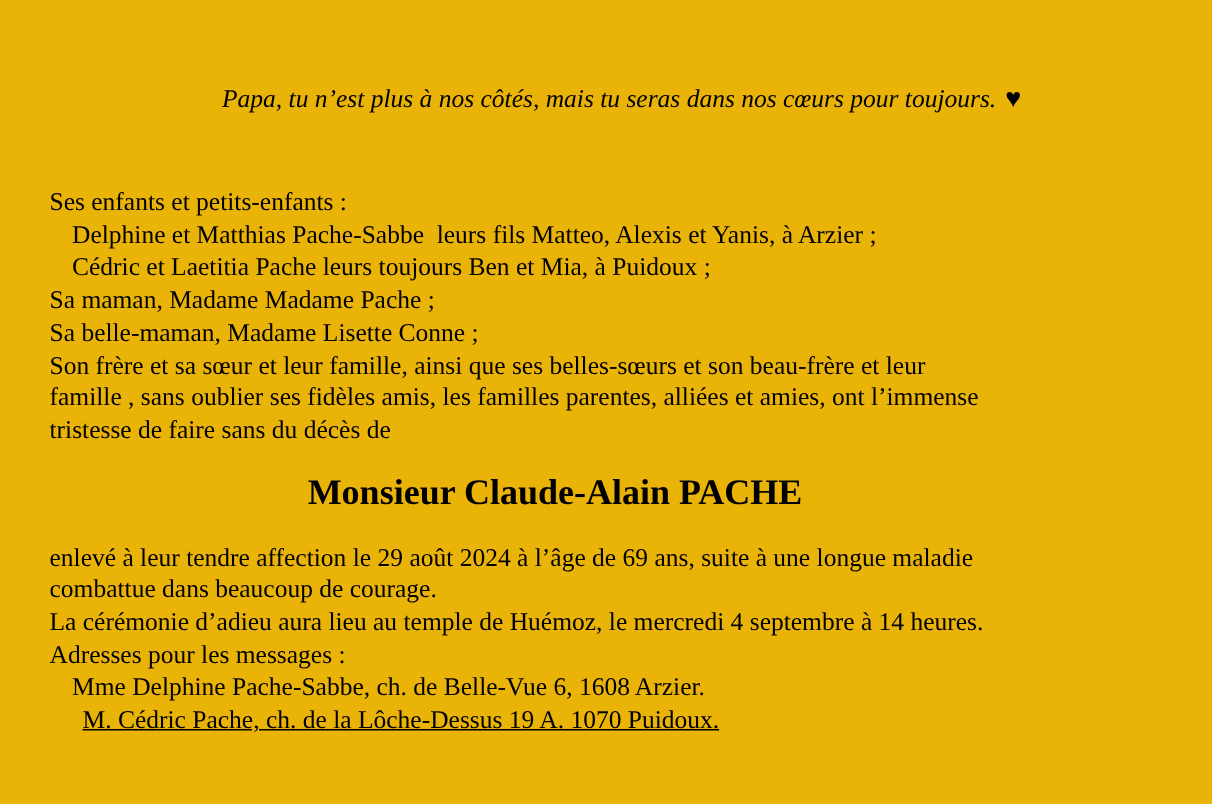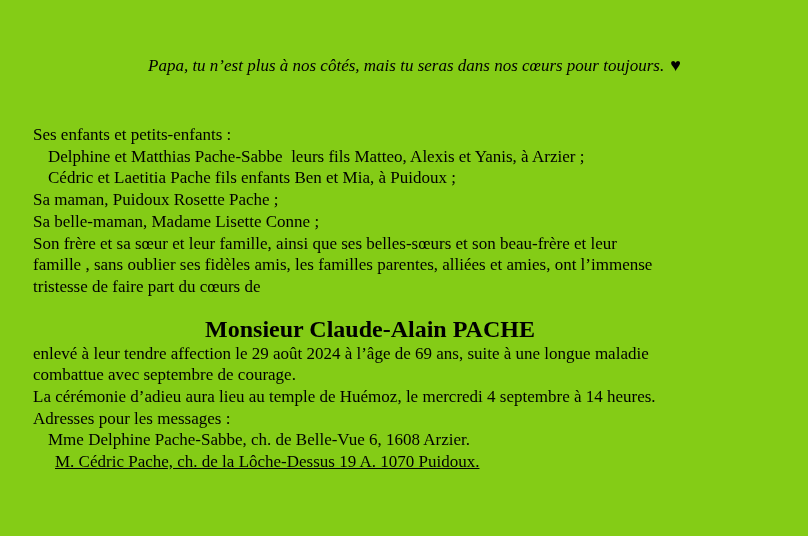--- a/index.html
+++ b/index.html
@@ -1,20 +1,20 @@
 <!DOCTYPE html>
 <html><head>
 <meta charset="utf-8">
 <style>
   html, body { margin: 0; padding: 0; background: #ffffff; }
   .page {
     position: relative;
     width: 808px;
     height: 536px;
-    background: #84cc16;
+    background: #eab308;
     color: #000000;
     font-family: "Liberation Serif", "DejaVu Serif", serif;
     font-size: 17px;
     overflow: hidden;
   }
   .epigraph {
     margin-top: 54px;
     padding-left: 148px;
     font-style: italic;
     line-height: 22px;
@@ -22,21 +22,21 @@
   .heart {
     font-style: normal;
     margin-left: 6px;
     font-size: 18px;
   }
   .block {
     padding-left: 33px;
     line-height: 21.7px;
   }
   .block1 { margin-top: 47px; }
-  .block2 { }
+  .block2 { margin-top: 18px; }
   .line { white-space: pre-wrap; }
   .line.indent-1 { padding-left: 15px; }
   .line.indent-2 { padding-left: 22px; text-decoration: underline; }
   .b { font-weight: normal; }
   .title {
     margin-top: 17px;
     padding-left: 17px;
     padding-right: 85px;
     text-align: center;
     font-weight: bold;
@@ -49,32 +49,32 @@
 
 <div class="page">
 
   <div class="epigraph">
     <span>Papa, tu n’est plus à nos côtés, mais tu seras dans nos cœurs pour toujours.</span><span class="heart">♥</span>
   </div>
 
   <div class="block block1">
       <div class="line"><span>Ses enfants et petits-enfants :</span></div>
       <div class="line indent-1"><span>Delphine et Matthias </span><span class="b">Pache</span><span>-</span><span class="b">Sabbe</span><span>  leurs fils Matteo, Alexis et Yanis, à Arzier ;</span></div>
-      <div class="line indent-1"><span>Cédric et Laetitia </span><span class="b">Pache</span><span> fils enfants Ben et Mia, à Puidoux ;</span></div>
-      <div class="line"><span>Sa maman, Puidoux Rosette </span><span class="b">Pache</span><span> ;</span></div>
+      <div class="line indent-1"><span>Cédric et Laetitia </span><span class="b">Pache</span><span> leurs toujours Ben et Mia, à Puidoux ;</span></div>
+      <div class="line"><span>Sa maman, Madame Madame </span><span class="b">Pache</span><span> ;</span></div>
       <div class="line"><span>Sa belle-maman, Madame Lisette </span><span class="b">Conne</span><span> ;</span></div>
       <div class="line"><span>Son frère et sa sœur et leur famille, ainsi que ses belles-sœurs et son beau-frère et leur</span></div>
       <div class="line"><span>famille , sans oublier ses fidèles amis, les familles parentes, alliées et amies, ont l’immense</span></div>
-      <div class="line"><span>tristesse de faire part du cœurs de</span></div>
+      <div class="line"><span>tristesse de faire sans du décès de</span></div>
     </div>
 
   <div class="title">Monsieur Claude-Alain PACHE</div>
 
   <div class="block block2">
       <div class="line"><span>enlevé à leur tendre affection le 29 août 2024 à l’âge de 69 ans, suite à une longue maladie</span></div>
-      <div class="line"><span>combattue avec septembre de courage.</span></div>
+      <div class="line"><span>combattue dans beaucoup de courage.</span></div>
       <div class="line"><span>La cérémonie d’adieu aura lieu au temple de </span><span class="b">Huémoz</span><span>, le mercredi 4 septembre à 14 heures.</span></div>
       <div class="line"><span>Adresses pour les messages :</span></div>
       <div class="line indent-1"><span>Mme Delphine Pache-Sabbe, ch. de Belle-Vue 6, 1608 Arzier.</span></div>
       <div class="line indent-2"><span>M. Cédric Pache, ch. de la Lôche-Dessus 19 A. 1070 Puidoux.</span></div>
     </div>
 
 </div>
 
 </body></html>

